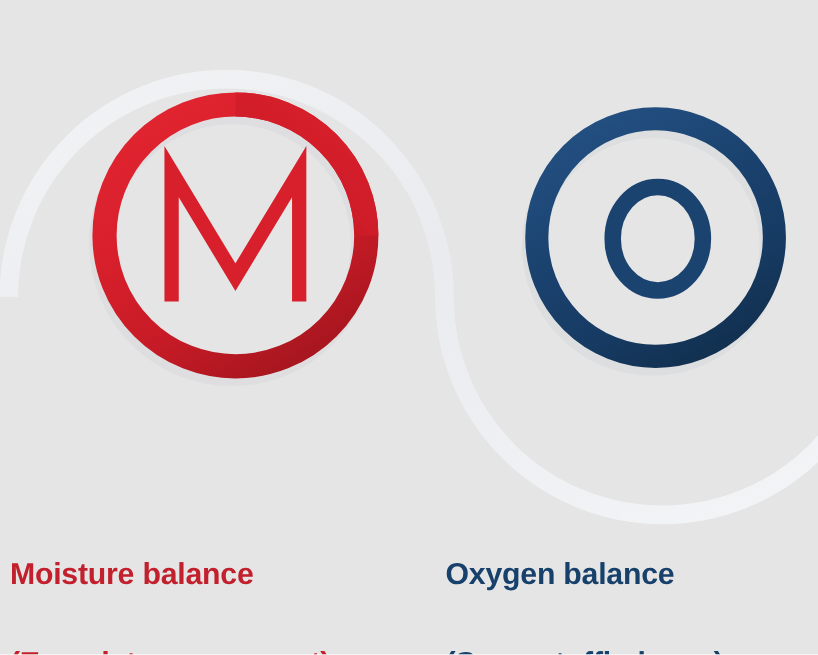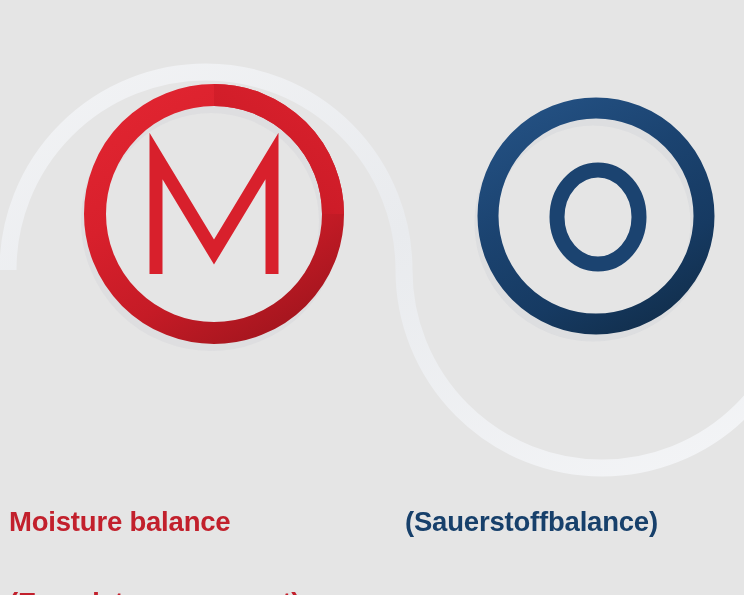--- a/index.html
+++ b/index.html
@@ -118,16 +118,17 @@
   <svg class="badge-svg" aria-hidden="true" viewBox="0 0 744 595">
     <ellipse cx="598" cy="217" rx="41" ry="47" fill="none" stroke="#1B4370" stroke-width="15"></ellipse>
   </svg>
 
   <div class="caption" id="caption-moisture">
     <span class="cap-line">Moisture balance</span>
     <span class="cap-line">(Exsudatmanagement)</span>
   </div>
 
   <div class="caption" id="caption-oxygen">
+    <span class="cap-line">Oxygen balance</span>
     <span class="cap-line">(Sauerstoffbalance)</span>
   </div>
 
 </div>
 
 </body></html>

